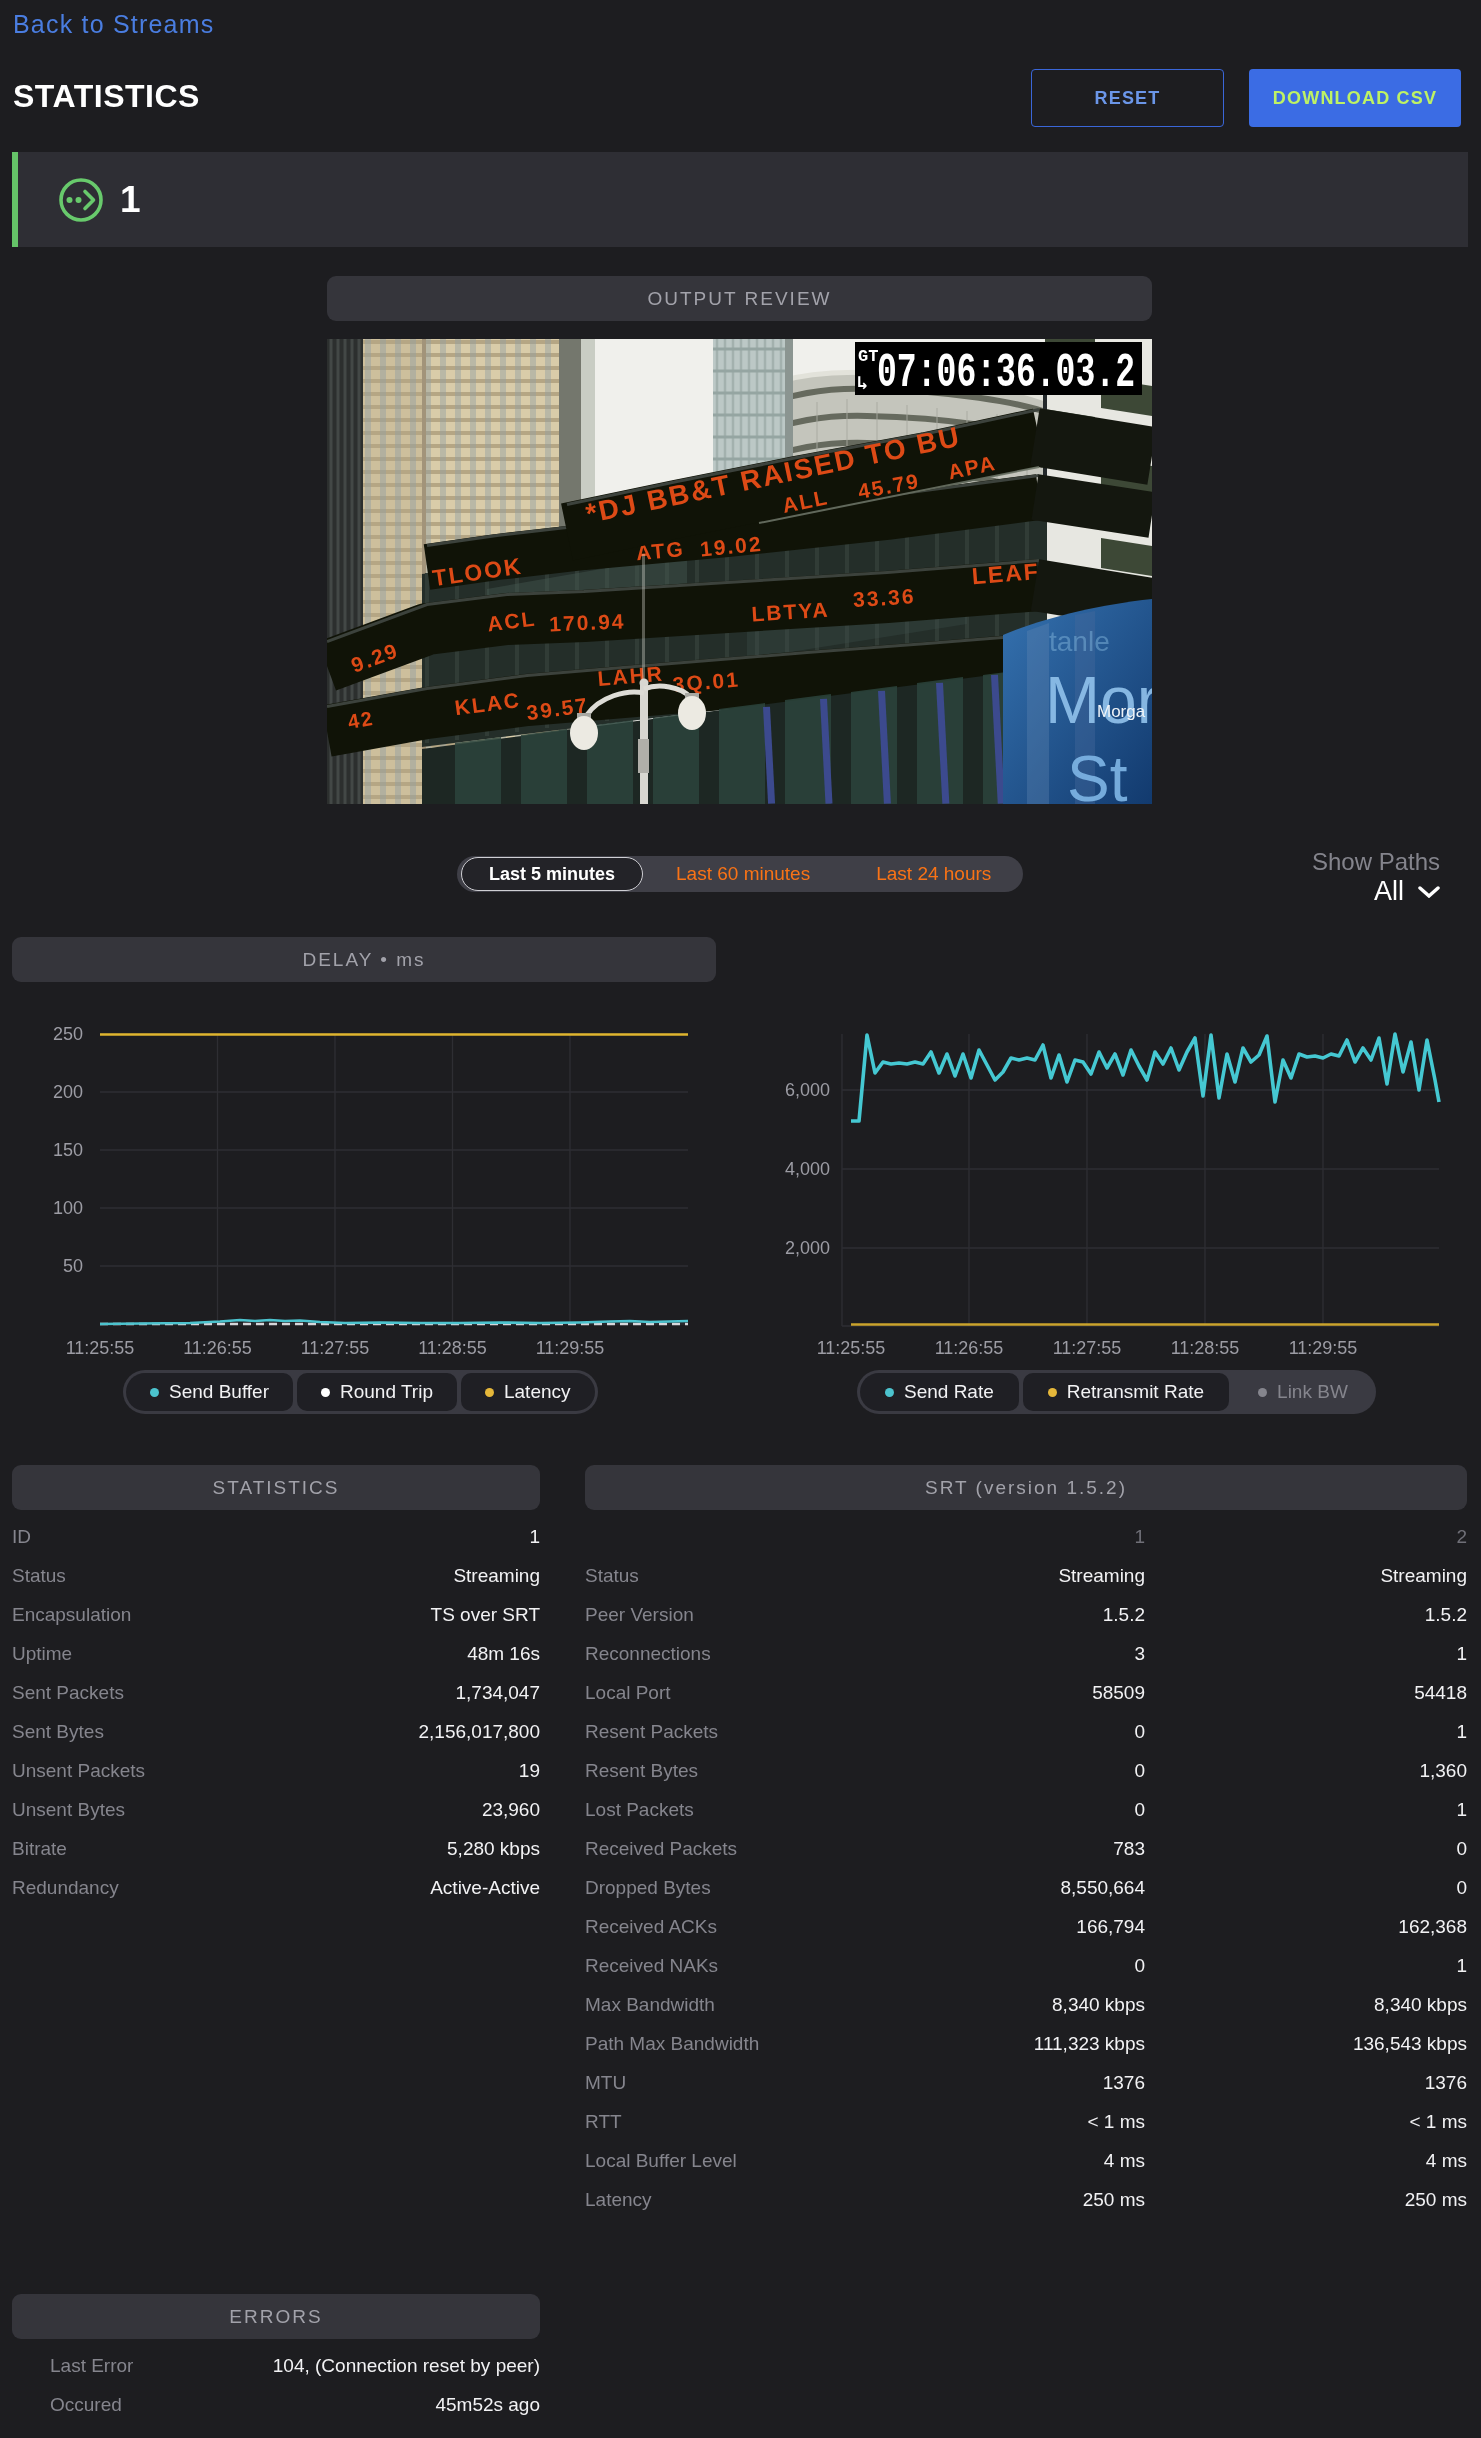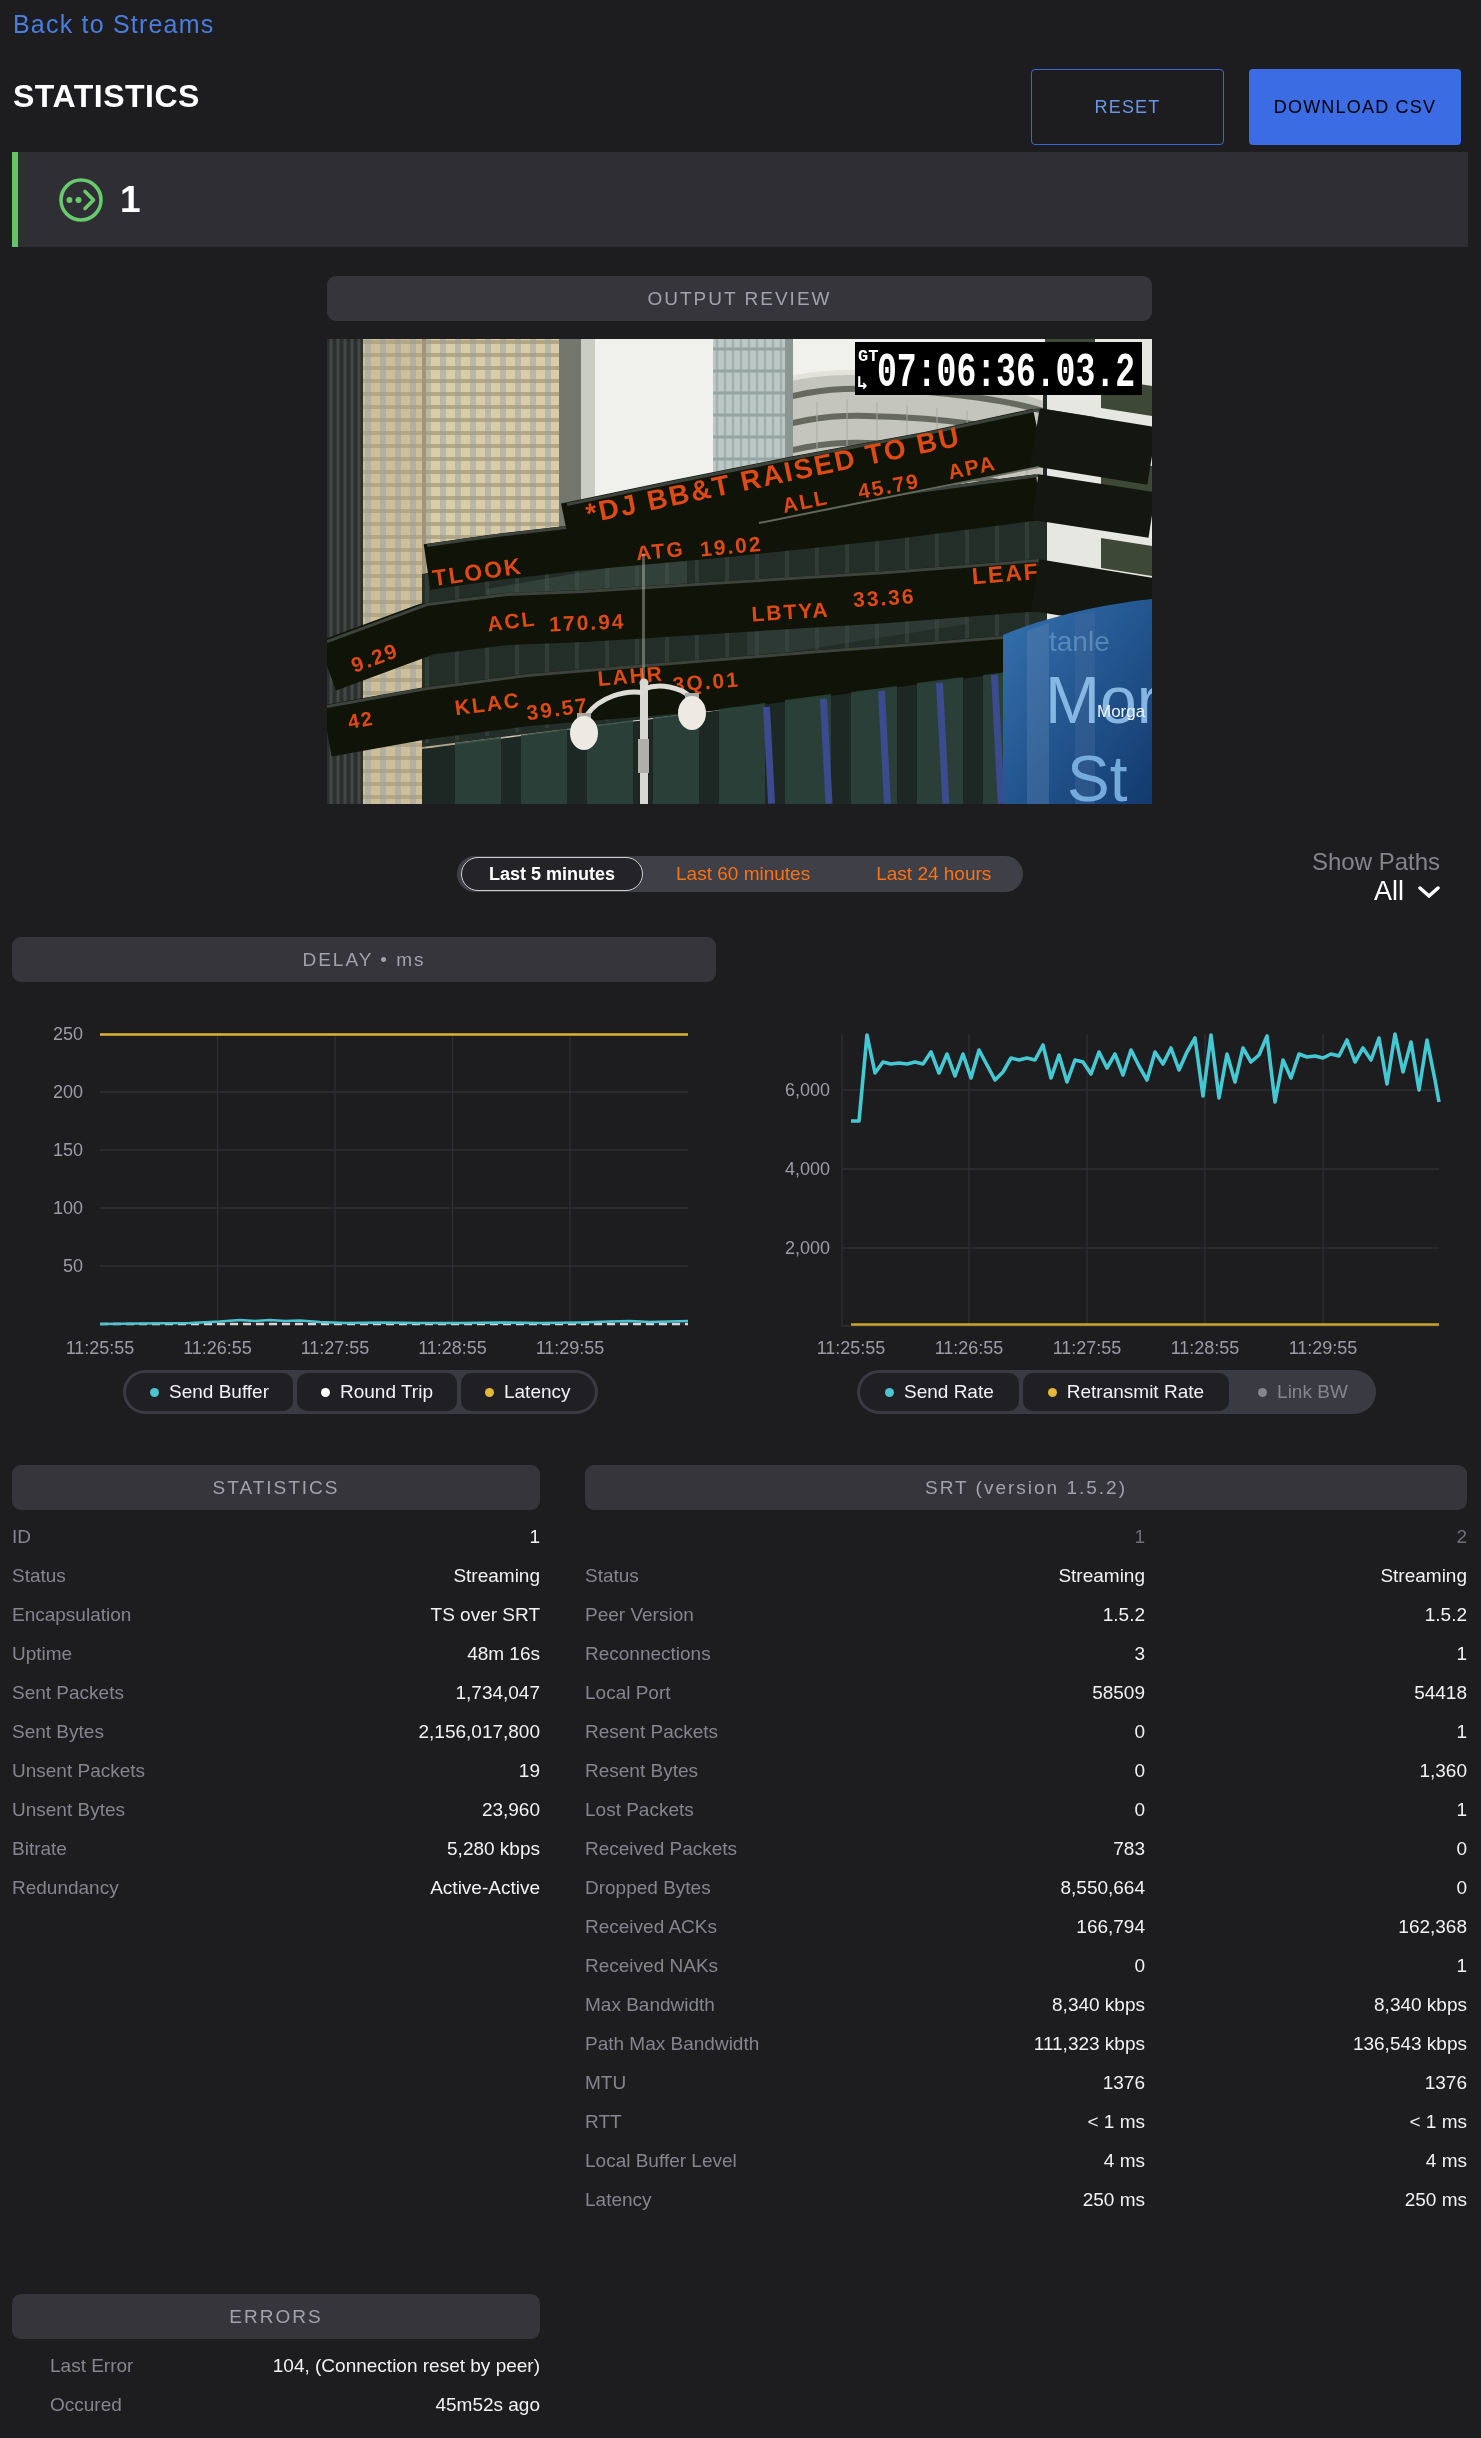--- a/index.html
+++ b/index.html
@@ -1,21 +1,21 @@
 <!DOCTYPE html>
 <html><head>
 <meta charset="utf-8">
 <style>
   * { margin:0; padding:0; box-sizing:border-box; }
   html,body { width:1481px; height:2438px; background:#1d1d20; font-family:"Liberation Sans", sans-serif; position:relative; overflow:hidden; }
   a.back { position:absolute; left:13px; top:10px; color:#4a7de0; font-size:25px; letter-spacing:1.2px; text-decoration:none; }
   h1.title { position:absolute; left:13px; top:78px; color:#ffffff; font-size:32px; font-weight:700; letter-spacing:0.5px; }
-  .btn { position:absolute; top:69px; height:76px; border-radius:4px; font-size:18px; font-weight:400; letter-spacing:1.2px; display:flex; align-items:center; justify-content:center; }
+  .btn { position:absolute; top:69px; height:58px; border-radius:4px; font-size:18px; font-weight:700; letter-spacing:1.2px; display:flex; align-items:center; justify-content:center; }
   .btn-reset { left:1031px; width:193px; border:1px solid #3a66d8; color:#6b96e8; background:transparent; }
-  .btn-dl { left:1249px; width:212px; background:#3b6ce4; color:#000000; }
+  .btn-dl { left:1249px; width:212px; background:#3b6ce4; color:#bef264; }
   .streambar { position:absolute; left:12px; top:152px; width:1456px; height:95px; background:#2e2e34; border-left:6px solid #65c368; display:flex; align-items:center; }
   .streambar .num { color:#ffffff; font-size:37px; font-weight:700; margin-left:16px; }
   .streambar svg { margin-left:40px; }
   .hdrbar { background:#35353b; border-radius:9px; color:#a2a2aa; font-size:19px; letter-spacing:2px; display:flex; align-items:center; justify-content:center; height:45px; }
   .orhdr { position:absolute; left:327px; top:276px; width:825px; }
   .video { position:absolute; left:327px; top:339px; width:825px; height:465px; }
   .ranges { position:absolute; left:457px; top:856px; width:566px; height:36px; background:#3f3f47; border-radius:18px; display:flex; align-items:center; }
   .ranges .sel { white-space:nowrap; height:34px; margin-left:4px; padding:16px 27px; background:#232328; border:1px solid #cfcfd4; border-radius:17px; color:#ffffff; font-size:18px; font-weight:700; display:flex; align-items:center; }
   .ranges .opt { color:#f97316; font-size:19px; padding:0 33px; white-space:nowrap; }
   .ranges .div { width:1px; height:18px; background:#5e5e66; }

